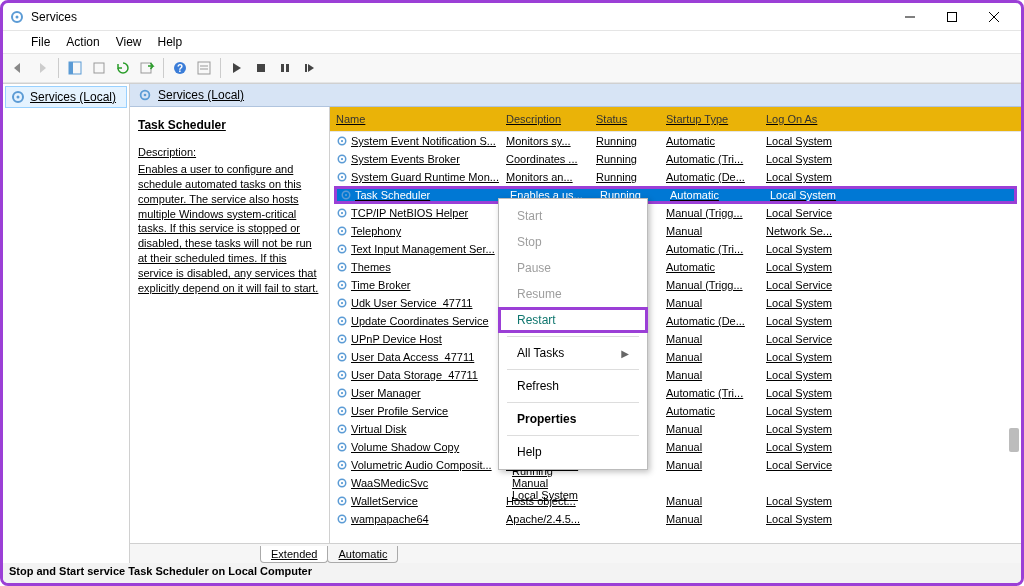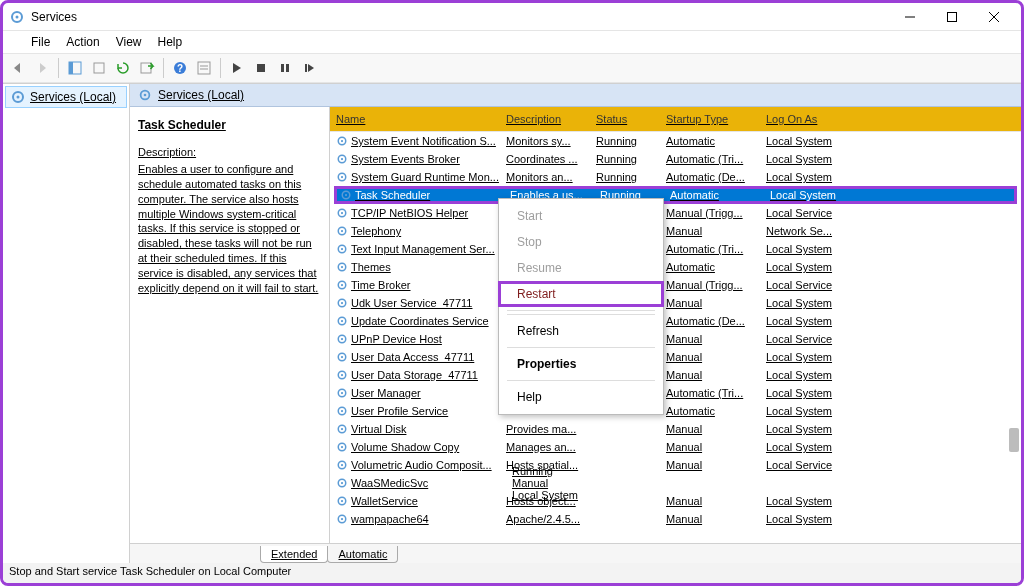--- a/index.html
+++ b/index.html
@@ -39,33 +39,33 @@
 .col-desc  { width: 90px; }
 .col-stat  { width: 70px; }
 .col-start { width: 100px; }
 .col-logon { width: 85px; }
 
 .svc-row { display: flex; height: 18px; align-items: center; color: #000; }
 .svc-row .icon-sm { width: 12px; height: 12px; margin-right: 3px; flex-shrink: 0; }
 .svc-row.selected { background: #0078d4; color: #fff; border: 3px solid #9b3fd6; margin: 0 4px; }
 .svc-row.selected .col { padding-left: 3px; }
 
-.ctxmenu { position: absolute; left: 495px; top: 195px; width: 166px; background: #fff; border: 1px solid #bbb; box-shadow: 2px 2px 6px rgba(0,0,0,0.25); padding: 4px 0; font-size: 12px; z-index: 10; }
+.ctxmenu { position: absolute; left: 495px; top: 195px; width: 150px; background: #fff; border: 1px solid #bbb; box-shadow: 2px 2px 6px rgba(0,0,0,0.25); padding: 4px 0; font-size: 12px; z-index: 10; }
 .ctxitem { padding: 6px 18px; color: #000; display: flex; align-items: center; justify-content: space-between; }
 .ctxitem.disabled { color: #9e9e9e; }
 .ctxitem.bold { font-weight: bold; }
-.ctxitem.highl { border: 3px solid #9b3fd6; margin: 0 -1px; padding: 3px 16px; color: #7f1d1d; }
+.ctxitem.highl { border: 3px solid #9b3fd6; margin: 0 -1px; padding: 3px 16px; color: #0f766e; }
 .ctxsep { height: 1px; background: #ddd; margin: 3px 8px; }
 .chev { color: #666; font-size: 10px; }
 
 .tabstrip { height: 20px; display: flex; align-items: flex-end; border-top: 1px solid #d0d0d0; background: #f6f6f6; padding-left: 130px; }
 .tab { padding: 2px 10px; font-size: 11px; color: #000; border: 1px solid #aaa; background: #fff; border-top: none; border-radius: 0 0 4px 4px; margin-right: -1px; margin-top: 24px; }
 .tab.inactive { background: #f6f6f6; }
 
-.statusbar { position: absolute; bottom: 0; left: 0; right: 0; height: 20px; padding: 2px 6px; color: #000; font-size: 11px; background: #f3f3f3;}
+.statusbar { position: absolute; bottom: 0; left: 0; right: 0; height: 20px; padding: 2px 6px; color: #000; font-size: 11px; background: #f3f3f3; font-weight: bold;}
 .scrollthumb { position: absolute; right: 2px; top: 425px; width: 10px; height: 24px; background: #bcbcbc; border-radius: 2px; }
 svg.gear-sm { width: 12px; height: 12px; }
 </style>
 </head>
 <body>
 
 <div class="titlebar">
   <span class="icon-sm">
     <svg viewBox="0 0 16 16">
         <circle cx="8" cy="8" r="5" fill="none" stroke="#5b9bd5" stroke-width="2"></circle>
@@ -504,23 +504,28 @@
     <div class="tabstrip">
       <div class="tab">Extended</div>
       <div class="tab inactive">Automatic</div>
     </div>
   </div>
 </div>
 
 <div class="ctxmenu">
   <div class="ctxitem disabled">Start</div>
   <div class="ctxitem disabled">Stop</div>
+  <div class="ctxitem disabled">Pause</div>
   <div class="ctxitem disabled">Resume</div>
   <div class="ctxitem highl">Restart</div>
   <div class="ctxsep"></div>
+  <div class="ctxitem">
+      <span>All Tasks</span>
+      <span class="chev">▶</span>
+    </div>
   <div class="ctxsep"></div>
   <div class="ctxitem">Refresh</div>
   <div class="ctxsep"></div>
   <div class="ctxitem bold">Properties</div>
   <div class="ctxsep"></div>
   <div class="ctxitem">Help</div>
 </div>
 
 <div class="scrollthumb"></div>
 

